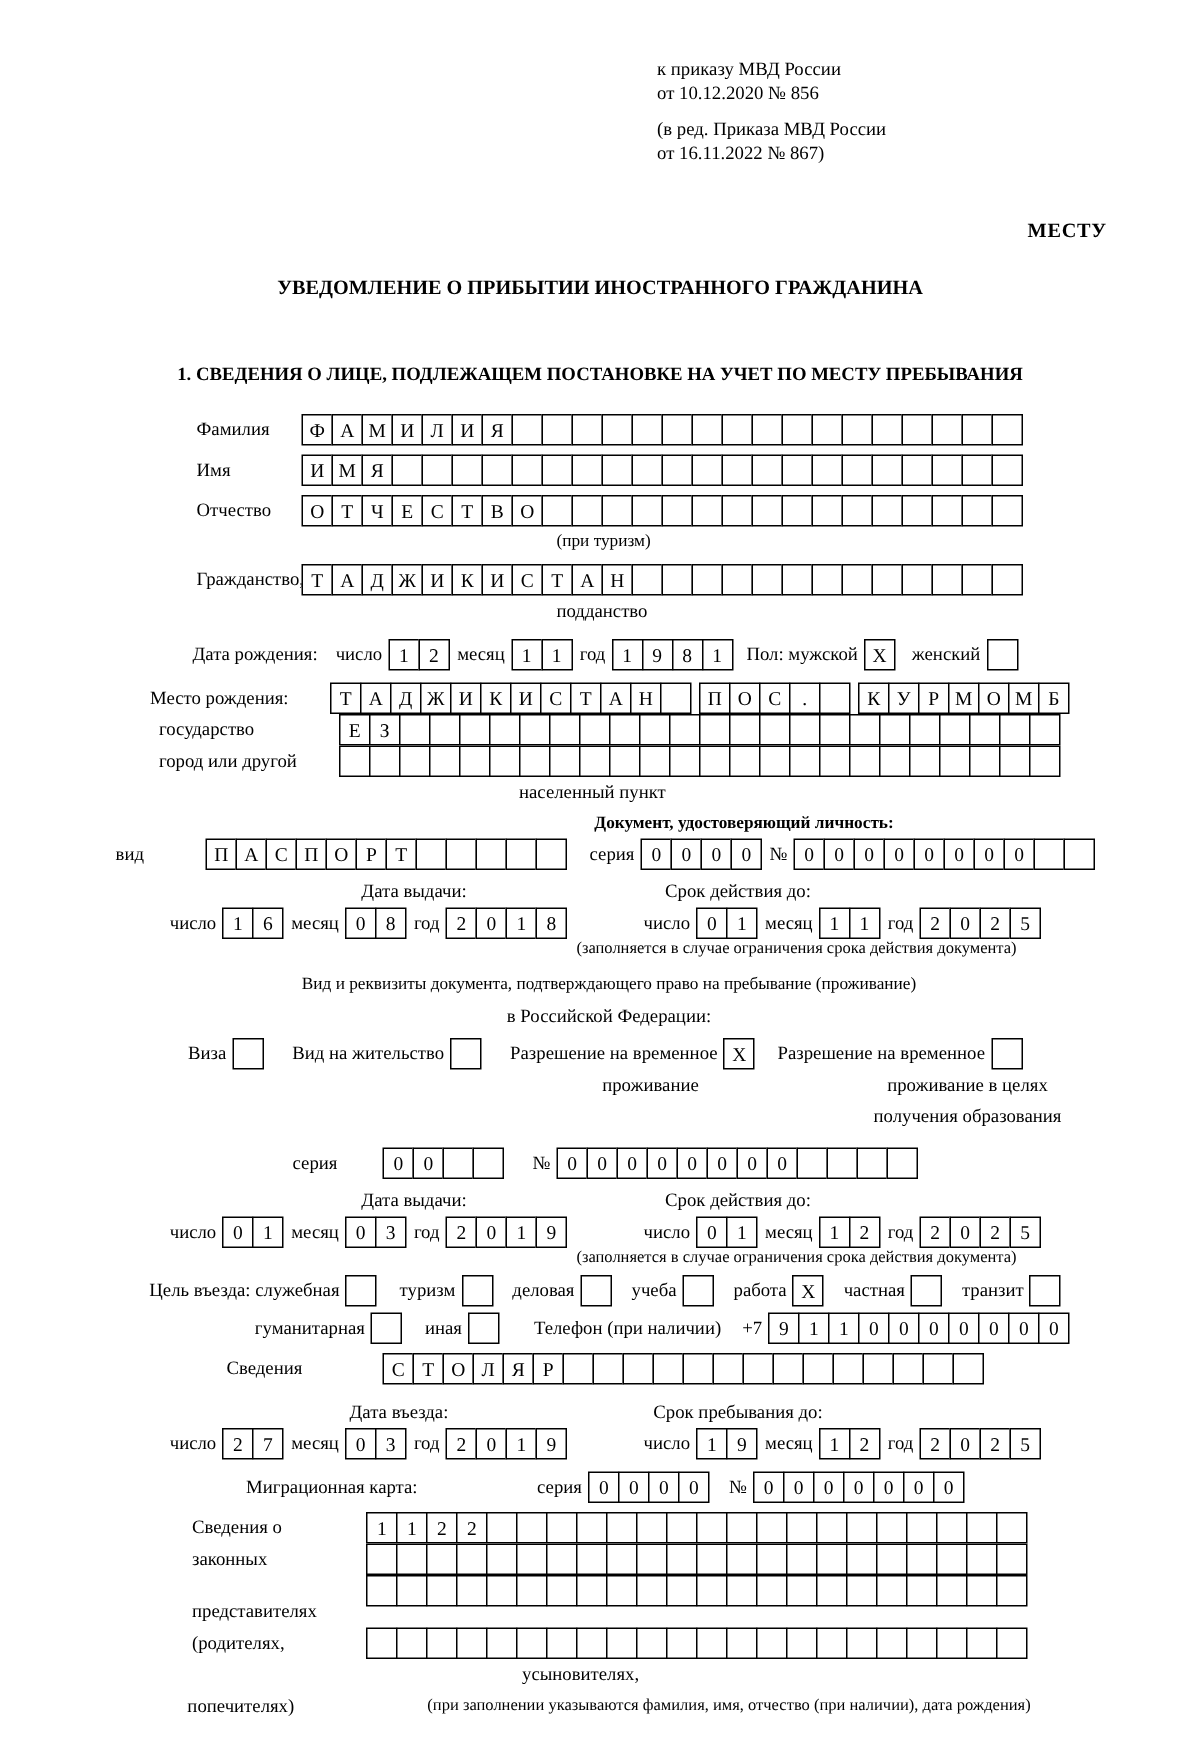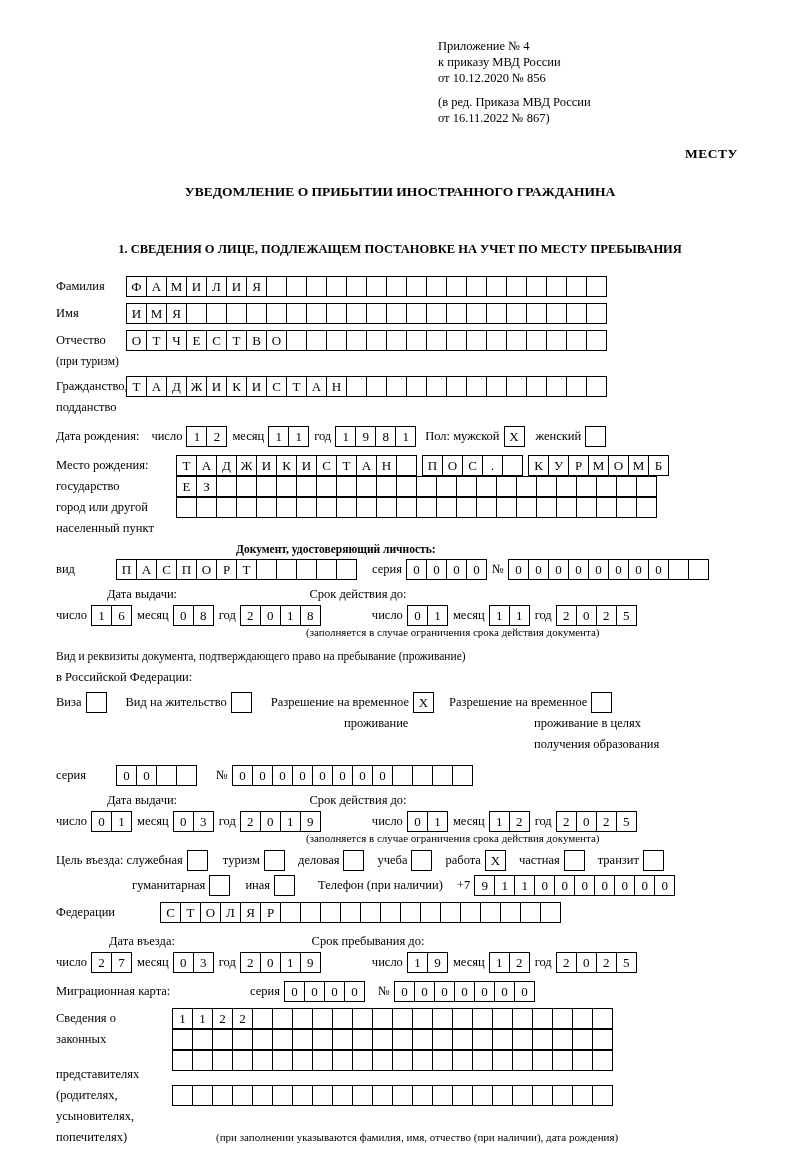--- a/index.html
+++ b/index.html
@@ -36,21 +36,21 @@
   .section1{
     position:absolute;top:242px;left:0;width:800px;text-align:center;
     font-weight:bold;font-size:12.5px;
   }
 
   .form{
     position:absolute;top:276px;left:56px;width:700px;
     font-size:12.5px;
   }
 
-  .row{display:flex;align-items:flex-start;margin-bottom:0px;}
+  .row{display:flex;align-items:flex-start;margin-bottom:0px;justify-content:center;}
 
   .lbl{
     display:inline-block;
     line-height:21px;
     white-space:nowrap;
     font-size:12.5px;
   }
   .lbl.sm{font-size:11.5px;}
 
   
@@ -80,21 +80,20 @@
   .spacer10{height:10px;}
 
   .docline{font-weight:bold;font-size:11.5px;}
 </style>
 </head>
 <body>
 
 <div class="page">
 
   <div class="hdr">
-    <div class="ln">Приложение № 4</div>
     <div class="ln">к приказу МВД России</div>
     <div class="ln">от 10.12.2020 № 856</div>
     <div class="gap"></div>
     <div class="ln">(в ред. Приказа МВД России</div>
     <div class="ln">от 16.11.2022 № 867)</div>
   </div>
 
   <div class="forma">МЕСТУ</div>
 
   <div class="title">
@@ -623,21 +622,21 @@
           <span class="cell">0</span>
           <span class="cell">0</span>
           <span class="cell">0</span>
           <span class="cell">0</span>
           <span class="cell">0</span>
         </div>
     </div>
     <div class="spacer6"></div>
 
     <div class="row inline">
-      <div class="lbl" style="width:100px;">Федерации</div>
+      <div class="lbl" style="width:100px;">Сведения</div>
       <div class="cells">
           <span class="cell">С</span>
           <span class="cell">Т</span>
           <span class="cell">О</span>
           <span class="cell">Л</span>
           <span class="cell">Я</span>
           <span class="cell">Р</span>
           <span class="cell"></span>
           <span class="cell"></span>
           <span class="cell"></span>

